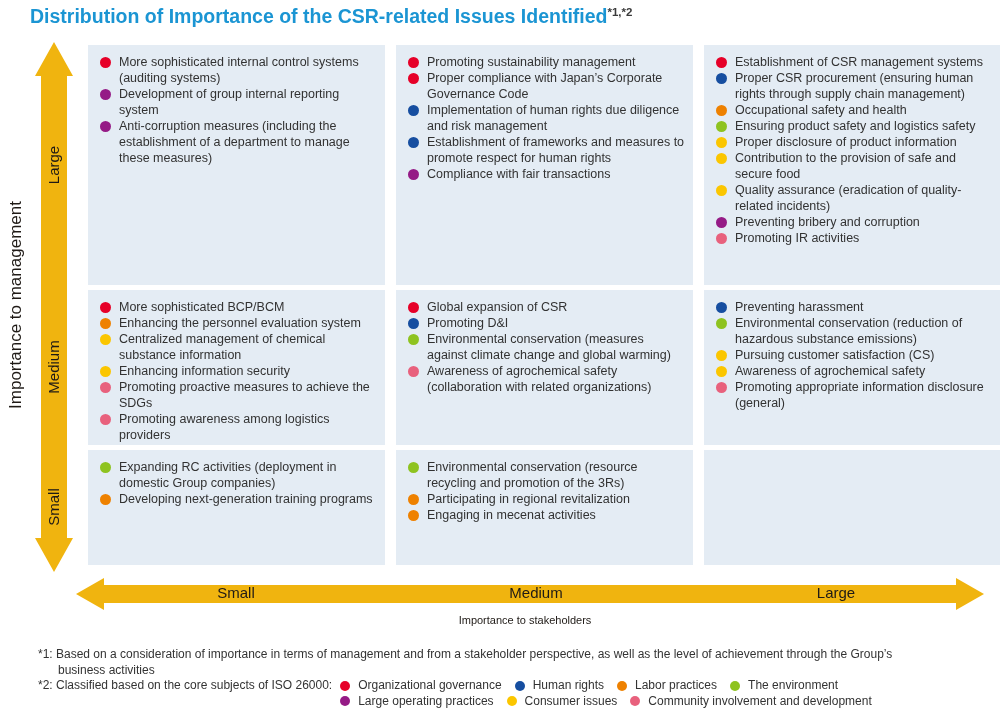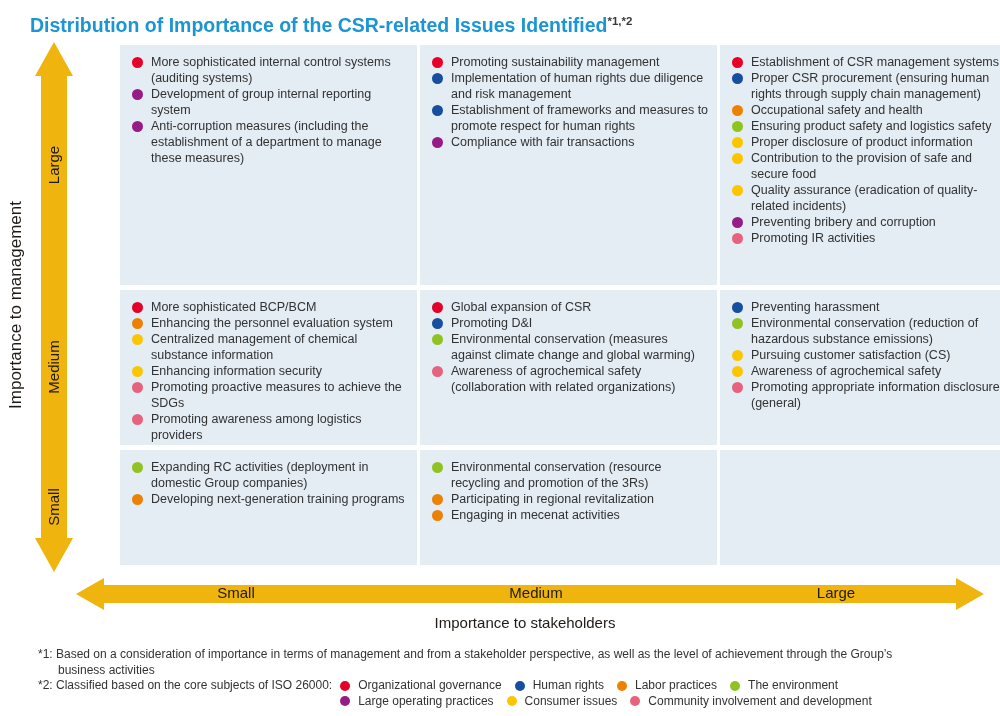--- a/index.html
+++ b/index.html
@@ -1,29 +1,29 @@
 <!DOCTYPE html>
 <html style="--title_blue: #1B95D3; --arrow_gold: #F0B40F; --cell_bg: #E4ECF4; --text_dark: #323232; --axis_text: #1F1A16; --note_text: #333333;"><head>
 <meta charset="utf-8">
 <style>
   html,body { margin:0; padding:0; background:#fff; }
   .page {
     position:relative; width:1000px; height:716px; background:#fff;
     font-family:"Liberation Sans", sans-serif; overflow:hidden;
   }
   .title {
-    position:absolute; left:30px; top:14px; font-size:19.5px; font-weight:bold;
+    position:absolute; left:30px; top:5px; font-size:19.5px; font-weight:bold;
     color:var(--title_blue); white-space:nowrap;
   }
   .title sup { font-size:11.5px; font-weight:600; color:#3a3a3a; }
 
   .grid {
     position:absolute; left:88px; top:45px; width:749px; height:520px;
     display:grid; grid-template-columns:297px 297px 297px;
-    grid-template-rows:240px 155px 115px; gap:5px 3px;margin-left:32px;
+    grid-template-rows:240px 155px 115px; gap:5px 11px;
   }
   .cell { background:var(--cell_bg); box-sizing:border-box; padding:9px 6px 6px 12px; }
   .item {
     position:relative; padding-left:19px; font-size:12.5px; line-height:16px;
     color:var(--text_dark);
   }
   .dot {
     position:absolute; left:0; top:2.5px; width:11px; height:11px; border-radius:50%;
   }
   .arrow-svg { position:absolute; }
@@ -34,21 +34,21 @@
   .ytitle {
     position:absolute; width:260px; height:22px; line-height:22px; left:-114px; top:294px;
     transform:rotate(-90deg); text-align:center; font-size:17px; color:var(--axis_text);
   }
   .htick {
     position:absolute; top:584px; transform:translateX(-50%); font-size:15px;
     color:var(--axis_text); white-space:nowrap;
   }
   .xtitle {
     position:absolute; top:614px; left:525px; transform:translateX(-50%);
-    font-size:15px; color:var(--axis_text); white-space:nowrap;
+    font-size:11px; color:var(--axis_text); white-space:nowrap;
   }
   .note { position:absolute; font-size:12px; line-height:15.5px; color:var(--note_text); }
   .note1 { left:38px; top:647px; width:952px; }
   .note1-l2 { padding-left:20px; }
   .note2 { left:38px; top:678px; display:grid; grid-template-columns:auto auto; }
   .note2-prefix { white-space:nowrap; grid-column:1; grid-row:1; }
   .legend-row { display:flex; gap:13px; margin-left:8px; grid-column:2; white-space:nowrap; }
   .legend-row.r0 { grid-row:1; }
   .legend-row.r1 { grid-row:2; }
   .legend-item { display:inline-flex; align-items:center; gap:8px; }
@@ -72,20 +72,21 @@
   <div class="vtick" style="top:497px;">Small</div>
 
   <div class="grid">
     <div class="cell">
         <div class="item"><span class="dot" style="background: rgb(230, 0, 40);"></span><span>More sophisticated internal control systems (auditing systems)</span></div>
         <div class="item"><span class="dot" style="background: rgb(149, 27, 134);"></span><span>Development of group internal reporting system</span></div>
         <div class="item"><span class="dot" style="background: rgb(149, 27, 134);"></span><span>Anti-corruption measures (including the establishment of a department to manage these measures)</span></div>
       </div>
     <div class="cell">
         <div class="item"><span class="dot" style="background: rgb(230, 0, 40);"></span><span>Promoting sustainability management</span></div>
+        <div class="item"><span class="dot" style="background: rgb(230, 0, 40);"></span><span>Proper compliance with Japan’s Corporate Governance Code</span></div>
         <div class="item"><span class="dot" style="background: rgb(22, 78, 160);"></span><span>Implementation of human rights due diligence and risk management</span></div>
         <div class="item"><span class="dot" style="background: rgb(22, 78, 160);"></span><span>Establishment of frameworks and measures to promote respect for human rights</span></div>
         <div class="item"><span class="dot" style="background: rgb(149, 27, 134);"></span><span>Compliance with fair transactions</span></div>
       </div>
     <div class="cell">
         <div class="item"><span class="dot" style="background: rgb(230, 0, 40);"></span><span>Establishment of CSR management systems</span></div>
         <div class="item"><span class="dot" style="background: rgb(22, 78, 160);"></span><span>Proper CSR procurement (ensuring human rights through supply chain management)</span></div>
         <div class="item"><span class="dot" style="background: rgb(238, 129, 0);"></span><span>Occupational safety and health</span></div>
         <div class="item"><span class="dot" style="background: rgb(142, 195, 32);"></span><span>Ensuring product safety and logistics safety</span></div>
         <div class="item"><span class="dot" style="background: rgb(251, 198, 0);"></span><span>Proper disclosure of product information</span></div>

